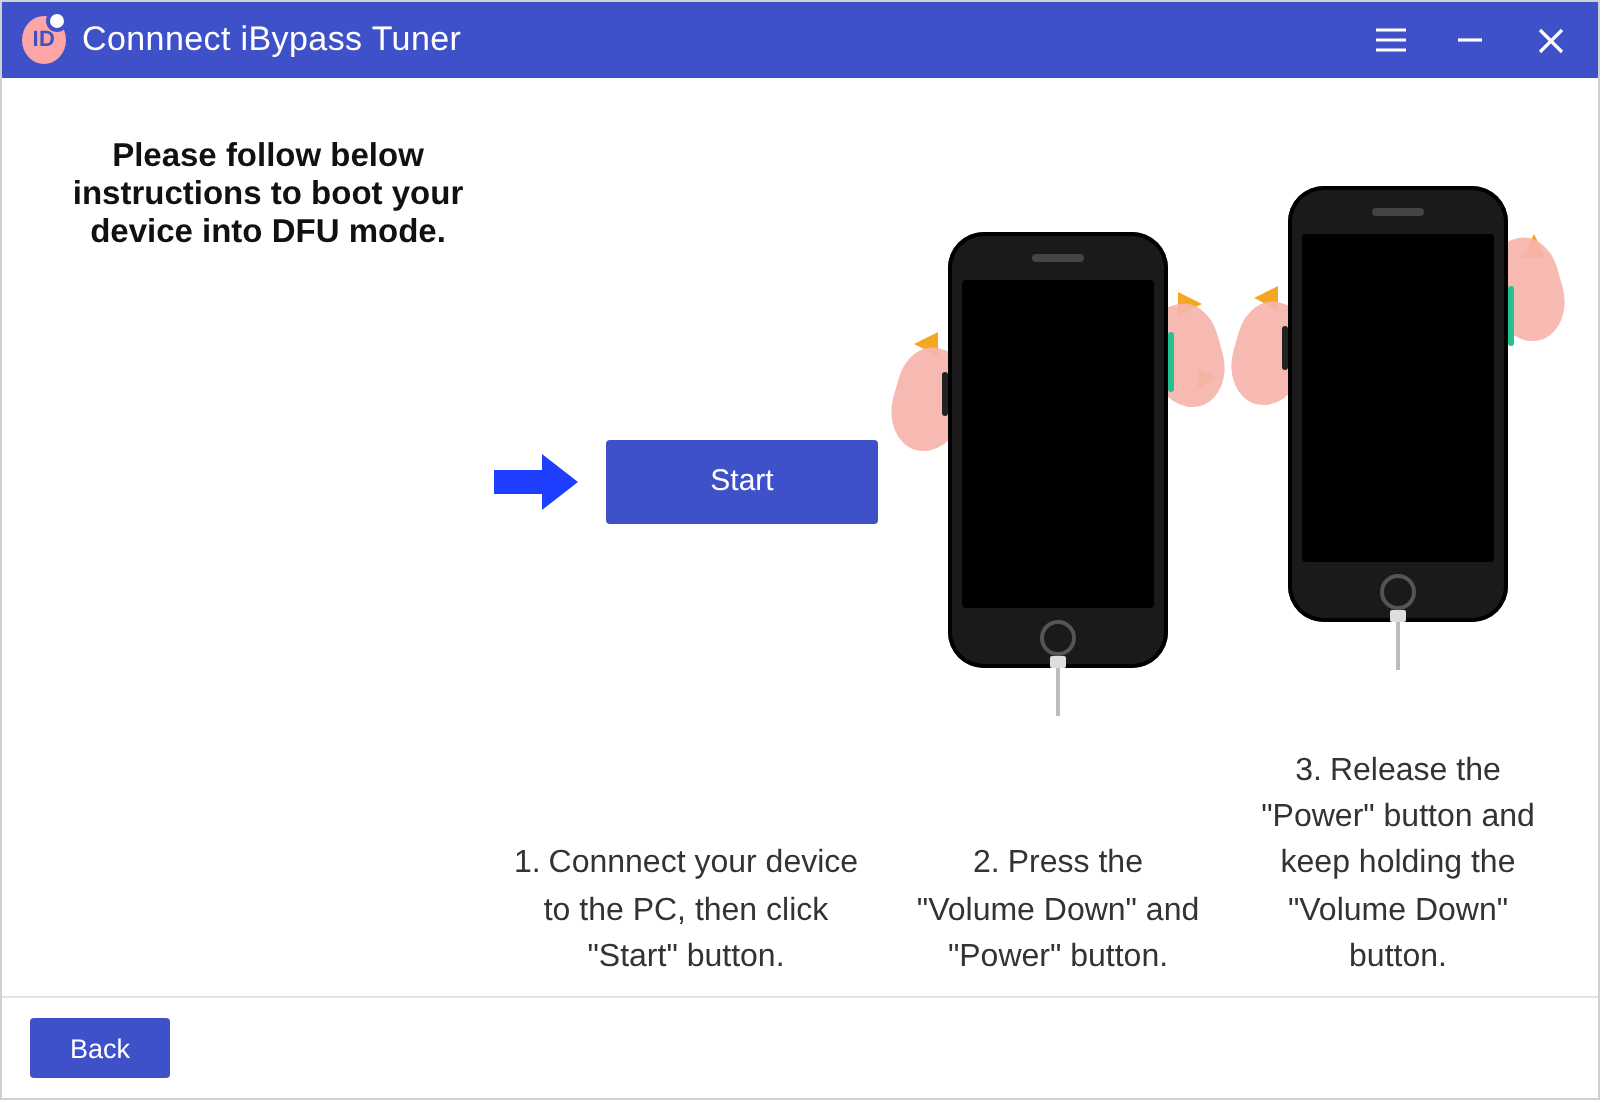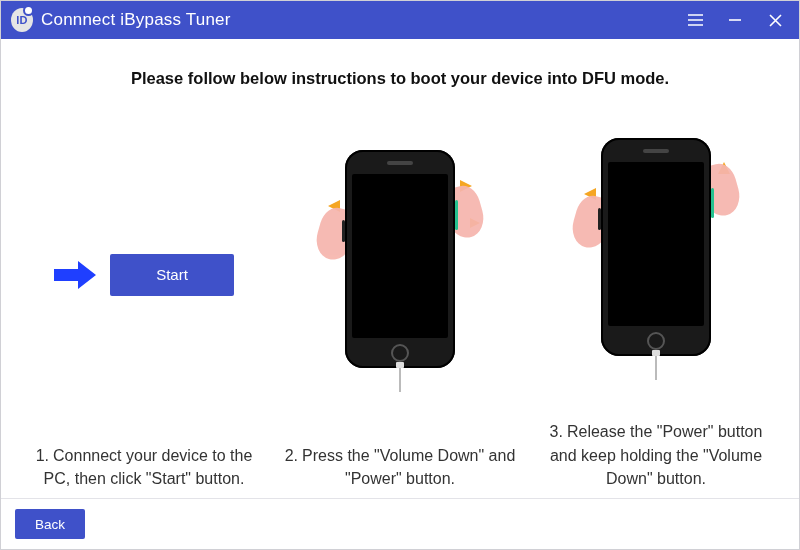--- a/index.html
+++ b/index.html
@@ -3,43 +3,43 @@
 <meta charset="utf-8">
 <style>
   * { margin: 0; padding: 0; box-sizing: border-box; }
   html, body { width: 800px; height: 550px; font-family: "Segoe UI", Arial, sans-serif; background: #fff; }
   .window { width: 800px; height: 550px; border: 1px solid #d0d0d5; display: flex; flex-direction: column; }
   .titlebar {
     height: 38px; background: #3f51c9; color: #fff; display: flex; align-items: center;
     padding: 0 4px 0 10px; font-size: 17px; letter-spacing: .2px;
   }
   .titlebar .logo {
-    width: 22px; height: 24px; background: #e5e5e5; border-radius: 50%; margin-right: 8px;
+    width: 22px; height: 24px; background: #fca5a5; border-radius: 50%; margin-right: 8px;
     display: flex; align-items: center; justify-content: center; color: #3f51c9; font-weight: 700; font-size: 11px;
     position: relative;
   }
   .titlebar .logo::before{
     content:""; position:absolute; width:7px; height:7px; border-radius:50%;
     background:#fff; border:2px solid #3f51c9; top:-3px; right:-1px;
   }
   .titlebar .spacer { flex: 1; }
   .win-btn { width: 40px; height: 38px; display: flex; align-items: center; justify-content: center; cursor: pointer; }
   .win-btn svg { stroke: #fff; }
-  .content { flex: 1; padding: 22px 20px 8px 20px; display: flex; flex-direction: column; }
+  .content { flex: 1; padding: 22px 20px 8px 20px; display: flex; flex-direction: row; }
   .headline { text-align: center; font-weight: 700; font-size: 16.5px; color: #111; margin: 8px 0 18px; }
   .steps { flex: 1; display: flex; gap: 10px; align-items: stretch; }
   .step { flex: 1; display: flex; flex-direction: column; align-items: center; }
   .step .illust { flex: 1; display: flex; align-items: center; justify-content: center; width: 100%; }
   .step .caption { font-size: 16px; color: #333; text-align: center; line-height: 1.45; min-height: 38px; padding: 0 6px; }
   .step .num { margin-right: 4px; }
 
   
   .arrow-right { color: #1f3fff; }
   .start-btn {
-    background: #3f51c9; color: #fff; border: none; width: 124px; height: 42px;
+    background: #3f51c9; color: #fff; border: none; width: 136px; height: 42px;
     font-size: 15px; border-radius: 2px; cursor: pointer; margin-left: 14px;
   }
   .step1-row { display:flex; align-items:center; }
 
   
   .phone-wrap { position: relative; width: 160px; height: 250px; }
   .phone {
     position: absolute; left: 50%; transform: translateX(-50%);
     width: 110px; height: 218px; background: #1a1a1a; border-radius: 18px;
     box-shadow: inset 0 0 0 2px #000;

